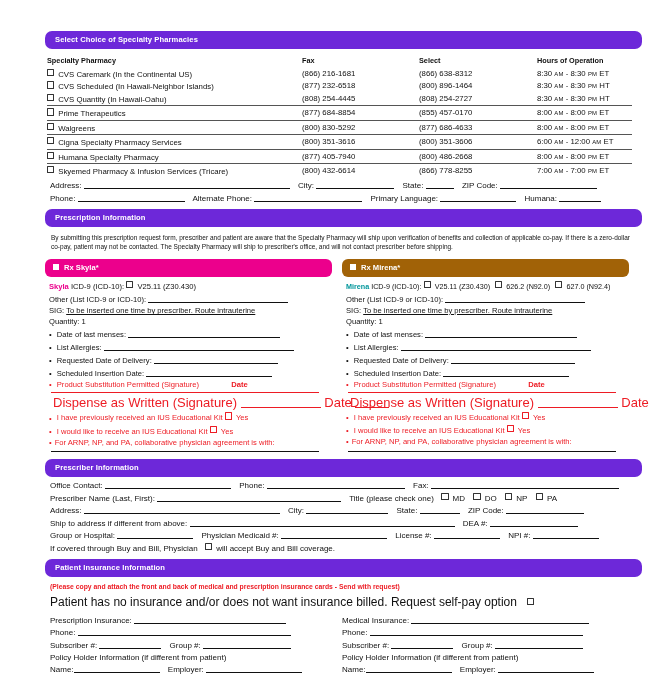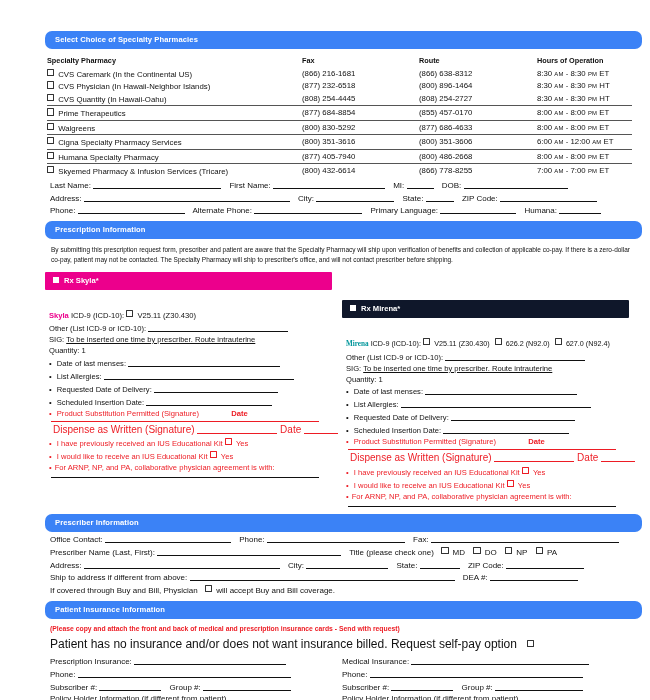--- a/index.html
+++ b/index.html
@@ -13,21 +13,21 @@
   .page{
     position:absolute;left:0;top:0;width:650px;height:700px;
     background:#ffffff;
     box-sizing:border-box;
     padding:31px 8px 0 45px;
   }
   .sheet{width:597px;}
 
   
   .bar{
-    background:#3b82f6;
+    background:#6d28d9;
     color:#ffffff;
     font-size:7.6px;
     font-weight:bold;
     letter-spacing:.1px;
     padding:3px 0 3px 10px;
     border-radius:7px;
     margin:0;
     height:12px;
     line-height:12px;
     box-sizing:content-box;
@@ -68,45 +68,45 @@
   .para{
     font-size:6.5px;line-height:1.5;color:#111;
     padding:6px 6px 0 6px;text-align:left;
   }
 
   
   .rx-row{display:flex;gap:10px;margin-top:7px;}
   .rx-col{width:287px;}
   .rx-bar{
     color:#fff;font-size:7.6px;font-weight:bold;
-    padding:3px 0 3px 8px;border-radius:1px;height:12px;line-height:12px;
+    padding:3px 0 3px 8px;border-radius:6px;height:12px;line-height:12px;
   }
   .rx-bar.skyla{background:#ec008c;}
-  .rx-bar.mirena{background:#0f172a;margin-top:28px;}
+  .rx-bar.mirena{background:#a16207;}
   .wbx{
     display:inline-block;width:6px;height:6px;background:#fff;
     margin-right:5px;vertical-align:0px;
   }
-  .rx-body{padding:20px 0 0 4px;font-size:7.6px;line-height:1.0;color:#111;}
+  .rx-body{padding:4px 0 0 4px;font-size:7.6px;line-height:1.0;color:#111;}
   .rx-line{margin:0 0 3.4px 0;white-space:nowrap;}
   .brand-skyla{color:#ec008c;font-weight:bold;}
-  .brand-mirena{color:#00969b;font-weight:bold;font-family:Liberation Serif, serif;}
+  .brand-mirena{color:#00969b;font-weight:bold;}
   .sig-u{text-decoration:underline;}
   .bullet{margin:0 0 3.4px 0;white-space:nowrap;}
   .bullet:before{content:"\2022";margin-right:3px;}
   .red{color:#ed1c24;}
   .redline{
     display:block;border-bottom:1.1px solid #ed1c24;
     height:0;margin:3px 2px 3px 2px;width:268px;
   }
   .ul-red{
     display:inline-block;border-bottom:1.05px solid #ed1c24;
     height:8px;vertical-align:-1px;
   }
-  .rx-sub{font-size:10px;color:#ed1c24;margin:0 0 3.2px 0;white-space:nowrap;}
+  .rx-sub{font-size:13px;color:#ed1c24;margin:0 0 3.2px 0;white-space:nowrap;}
   .blkline{
     display:block;border-bottom:1.2px solid #111;height:0;
     margin:5px 2px 0 2px;width:268px;
   }
 
   
   .ins-row{display:flex;margin-top:3px;}
   .ins-col{width:292px;}
   .ins-line{font-size:8px;color:#111;margin:0;padding:2.6px 0 0 5px;white-space:nowrap;}
   .redbold{color:#ed1c24;font-weight:bold;font-size:6.8px;padding:6px 0 0 5px;margin:0;}
@@ -121,33 +121,33 @@
 <div class="sheet">
 
   <div class="bar">Select Choice of Specialty Pharmacies</div>
 
   <div class="ph-wrap">
     <table class="ph">
       <thead>
         <tr>
           <th class="col-a">Specialty Pharmacy</th>
           <th class="col-b">Fax</th>
-          <th class="col-c">Route</th>
+          <th class="col-c">Select</th>
           <th class="col-d">Hours of Operation</th>
         </tr>
       </thead>
       <tbody id="ph-body">
             <tr>
               <td><span class="cbx"></span><span>CVS Caremark (In the Continental US)</span></td>
               <td>(866) 216-1681</td>
               <td>(866) 638-8312</td>
               <td>8:30 <span class="ampm">AM</span> - 8:30 <span class="ampm">PM</span> ET</td>
             </tr>
             <tr>
-              <td><span class="cbx"></span><span>CVS Physician (In Hawaii-Neighbor Islands)</span></td>
+              <td><span class="cbx"></span><span>CVS Scheduled (In Hawaii-Neighbor Islands)</span></td>
               <td>(877) 232-6518</td>
               <td>(800) 896-1464</td>
               <td>8:30 <span class="ampm">AM</span> - 8:30 <span class="ampm">PM</span> HT</td>
             </tr>
             <tr>
               <td><span class="cbx"></span><span>CVS Quantity (In Hawaii-Oahu)</span></td>
               <td>(808) 254-4445</td>
               <td>(808) 254-2727</td>
               <td>8:30 <span class="ampm">AM</span> - 8:30 <span class="ampm">PM</span> HT</td>
             </tr>
@@ -179,30 +179,20 @@
               <td><span class="cbx"></span><span>Skyemed Pharmacy &amp; Infusion Services (Tricare)</span></td>
               <td>(800) 432-6614</td>
               <td>(866) 778-8255</td>
               <td>7:00 <span class="ampm">AM</span> - 7:00 <span class="ampm">PM</span> ET</td>
             </tr>
           </tbody>
     </table>
   </div>
 
 
-  <div class="frow">
-    <span>Last Name:</span>
-    <span class="ul" style="width:128px"></span><span class="gap"></span>
-    <span>First Name:</span>
-    <span class="ul" style="width:112px"></span><span class="gap"></span>
-    <span>MI:</span>
-    <span class="ul" style="width:27px"></span><span class="gap"></span>
-    <span>DOB:</span>
-    <span class="ul" style="width:104px"></span>
-  </div>
 
   <div class="frow">
     <span>Address:</span>
     <span class="ul" style="width:206px"></span><span class="gap"></span>
     <span>City:</span>
     <span class="ul" style="width:78px"></span><span class="gap"></span>
     <span>State:</span>
     <span class="ul" style="width:28px"></span><span class="gap"></span>
     <span>ZIP Code:</span>
     <span class="ul" style="width:97px"></span>
@@ -392,20 +382,30 @@
     <span class="ul" style="width:78px"></span>
   </div>
 
   <div class="frow">
     <span>Ship to address if different from above:</span>
     <span class="ul" style="width:265px"></span><span class="gap"></span>
     <span>DEA #:</span>
     <span class="ul" style="width:88px"></span>
   </div>
 
+  <div class="frow">
+    <span>Group or Hospital:</span>
+    <span class="ul" style="width:76px"></span><span class="gap"></span>
+    <span>Physician Medicaid #:</span>
+    <span class="ul" style="width:106px"></span><span class="gap"></span>
+    <span>License #:</span>
+    <span class="ul" style="width:66px"></span><span class="gap"></span>
+    <span>NPI #:</span>
+    <span class="ul" style="width:66px"></span>
+  </div>
 
   <div class="frow">
     <span>If covered through Buy and Bill, Physician</span>
     <span style="display:inline-block;width:3px"></span>
     <span class="cbx"></span><span>will accept Buy and Bill coverage.</span>
   </div>
 
   <div class="bar mt6">Patient Insurance Information</div>
 
   <div class="redbold">(Please copy and attach the front and back of medical and prescription insurance cards - Send with request)</div>

